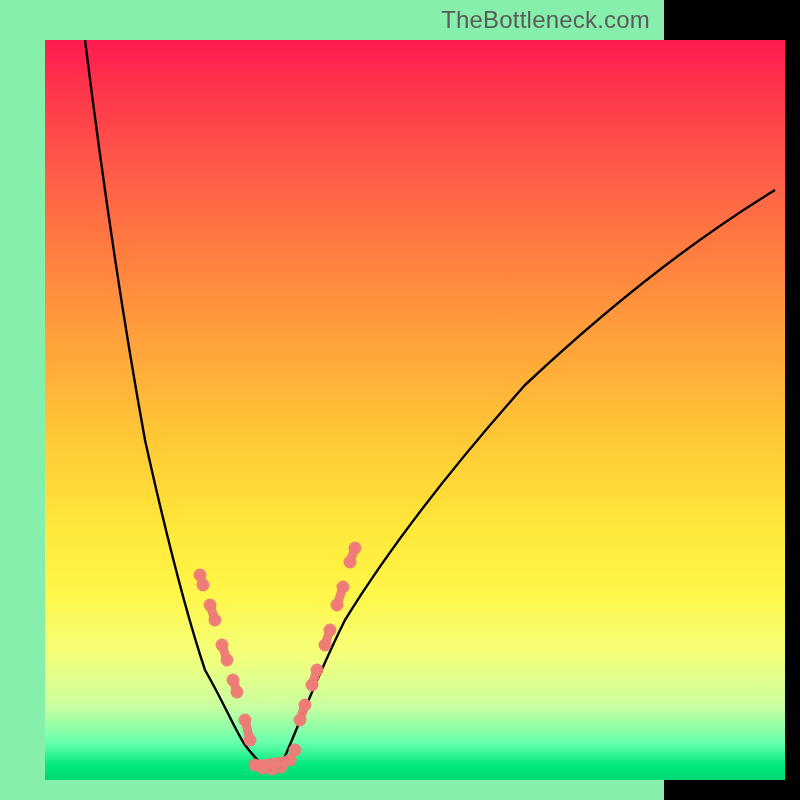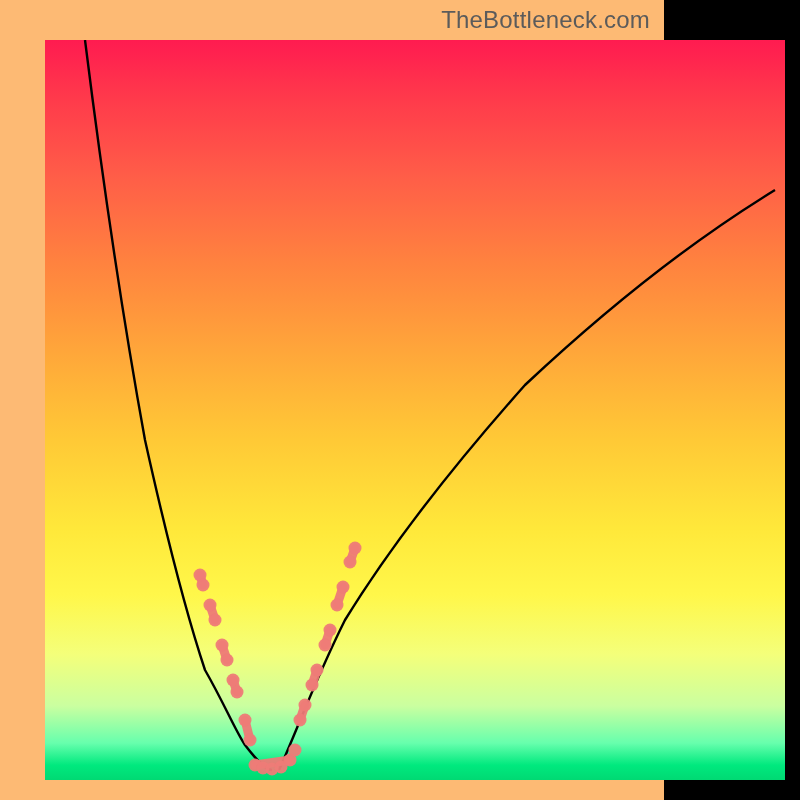--- a/index.html
+++ b/index.html
@@ -1,21 +1,21 @@
 <!DOCTYPE html>
 <html><head>
 <meta charset="utf-8">
 <style>
   * { margin: 0; padding: 0; box-sizing: border-box; }
   html, body { width: 800px; height: 800px; overflow: hidden; background: #000; }
   .stage {
     position: relative;
     width: 664px;
     height: 800px;
-    background: #fdba74;
+    background: #86efac;
   }
   .watermark {
     position: absolute;
     top: 6px;
     right: 14px;
     font-family: Arial, Helvetica, sans-serif;
     font-size: 24px;
     font-weight: 400;
     color: #5b5b5b;
     letter-spacing: 0.2px;

